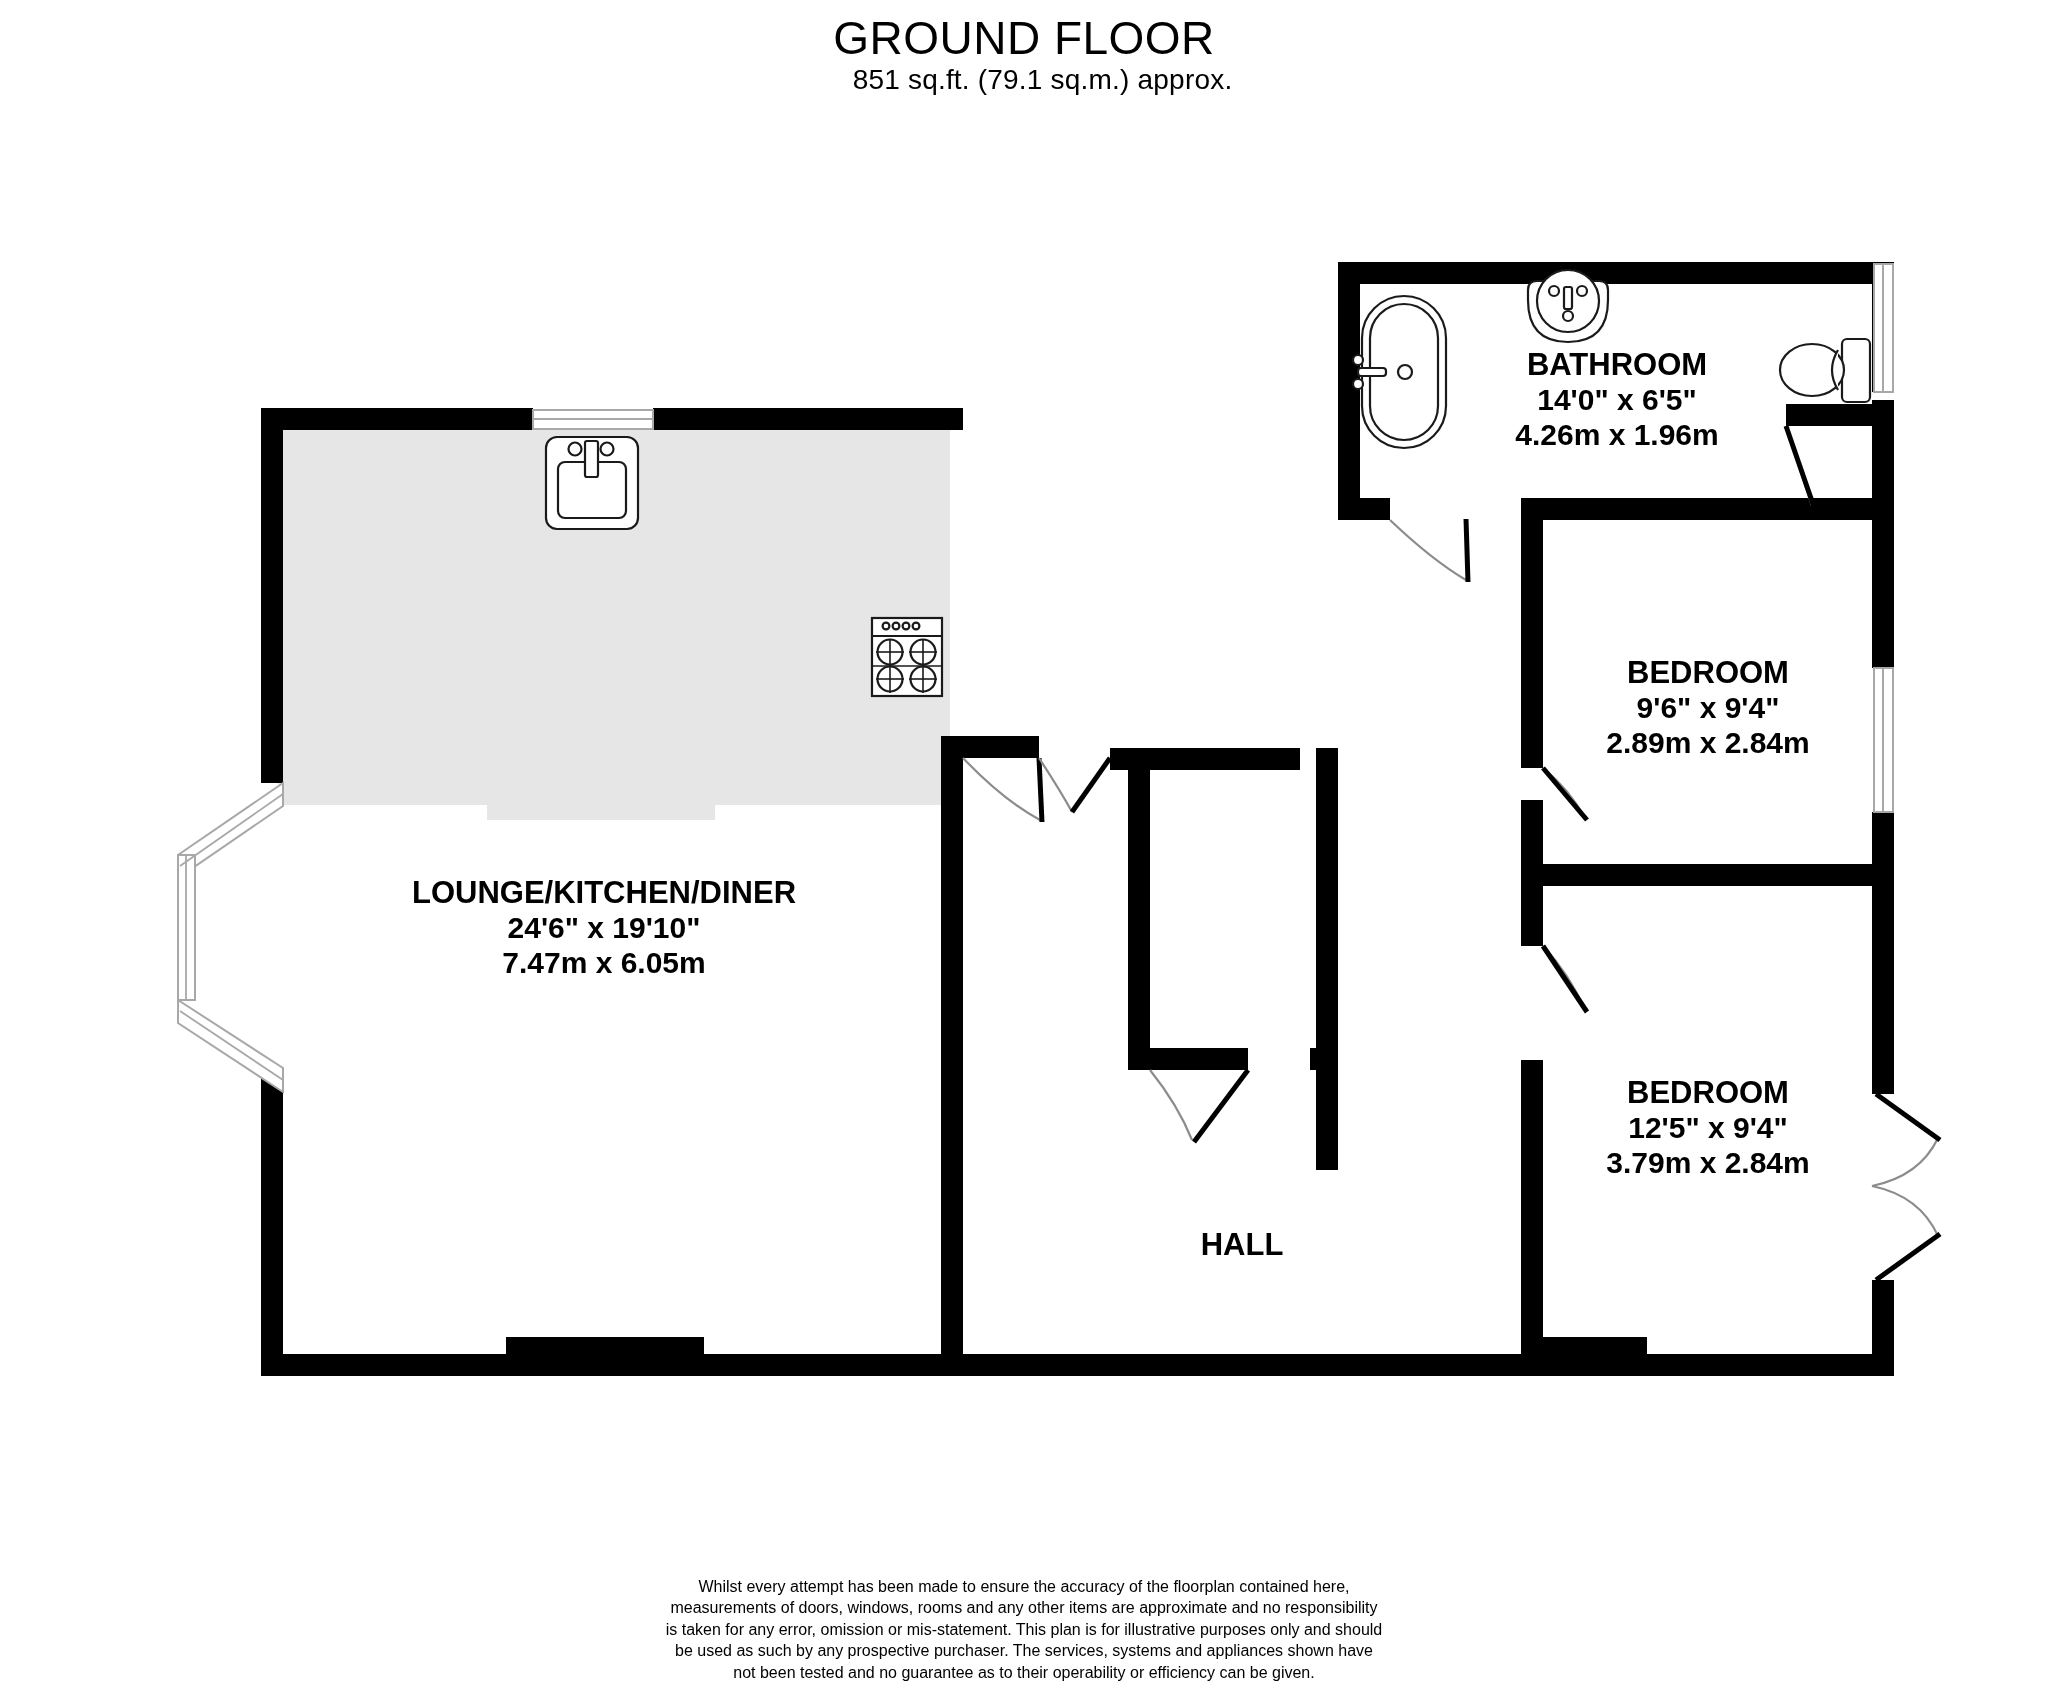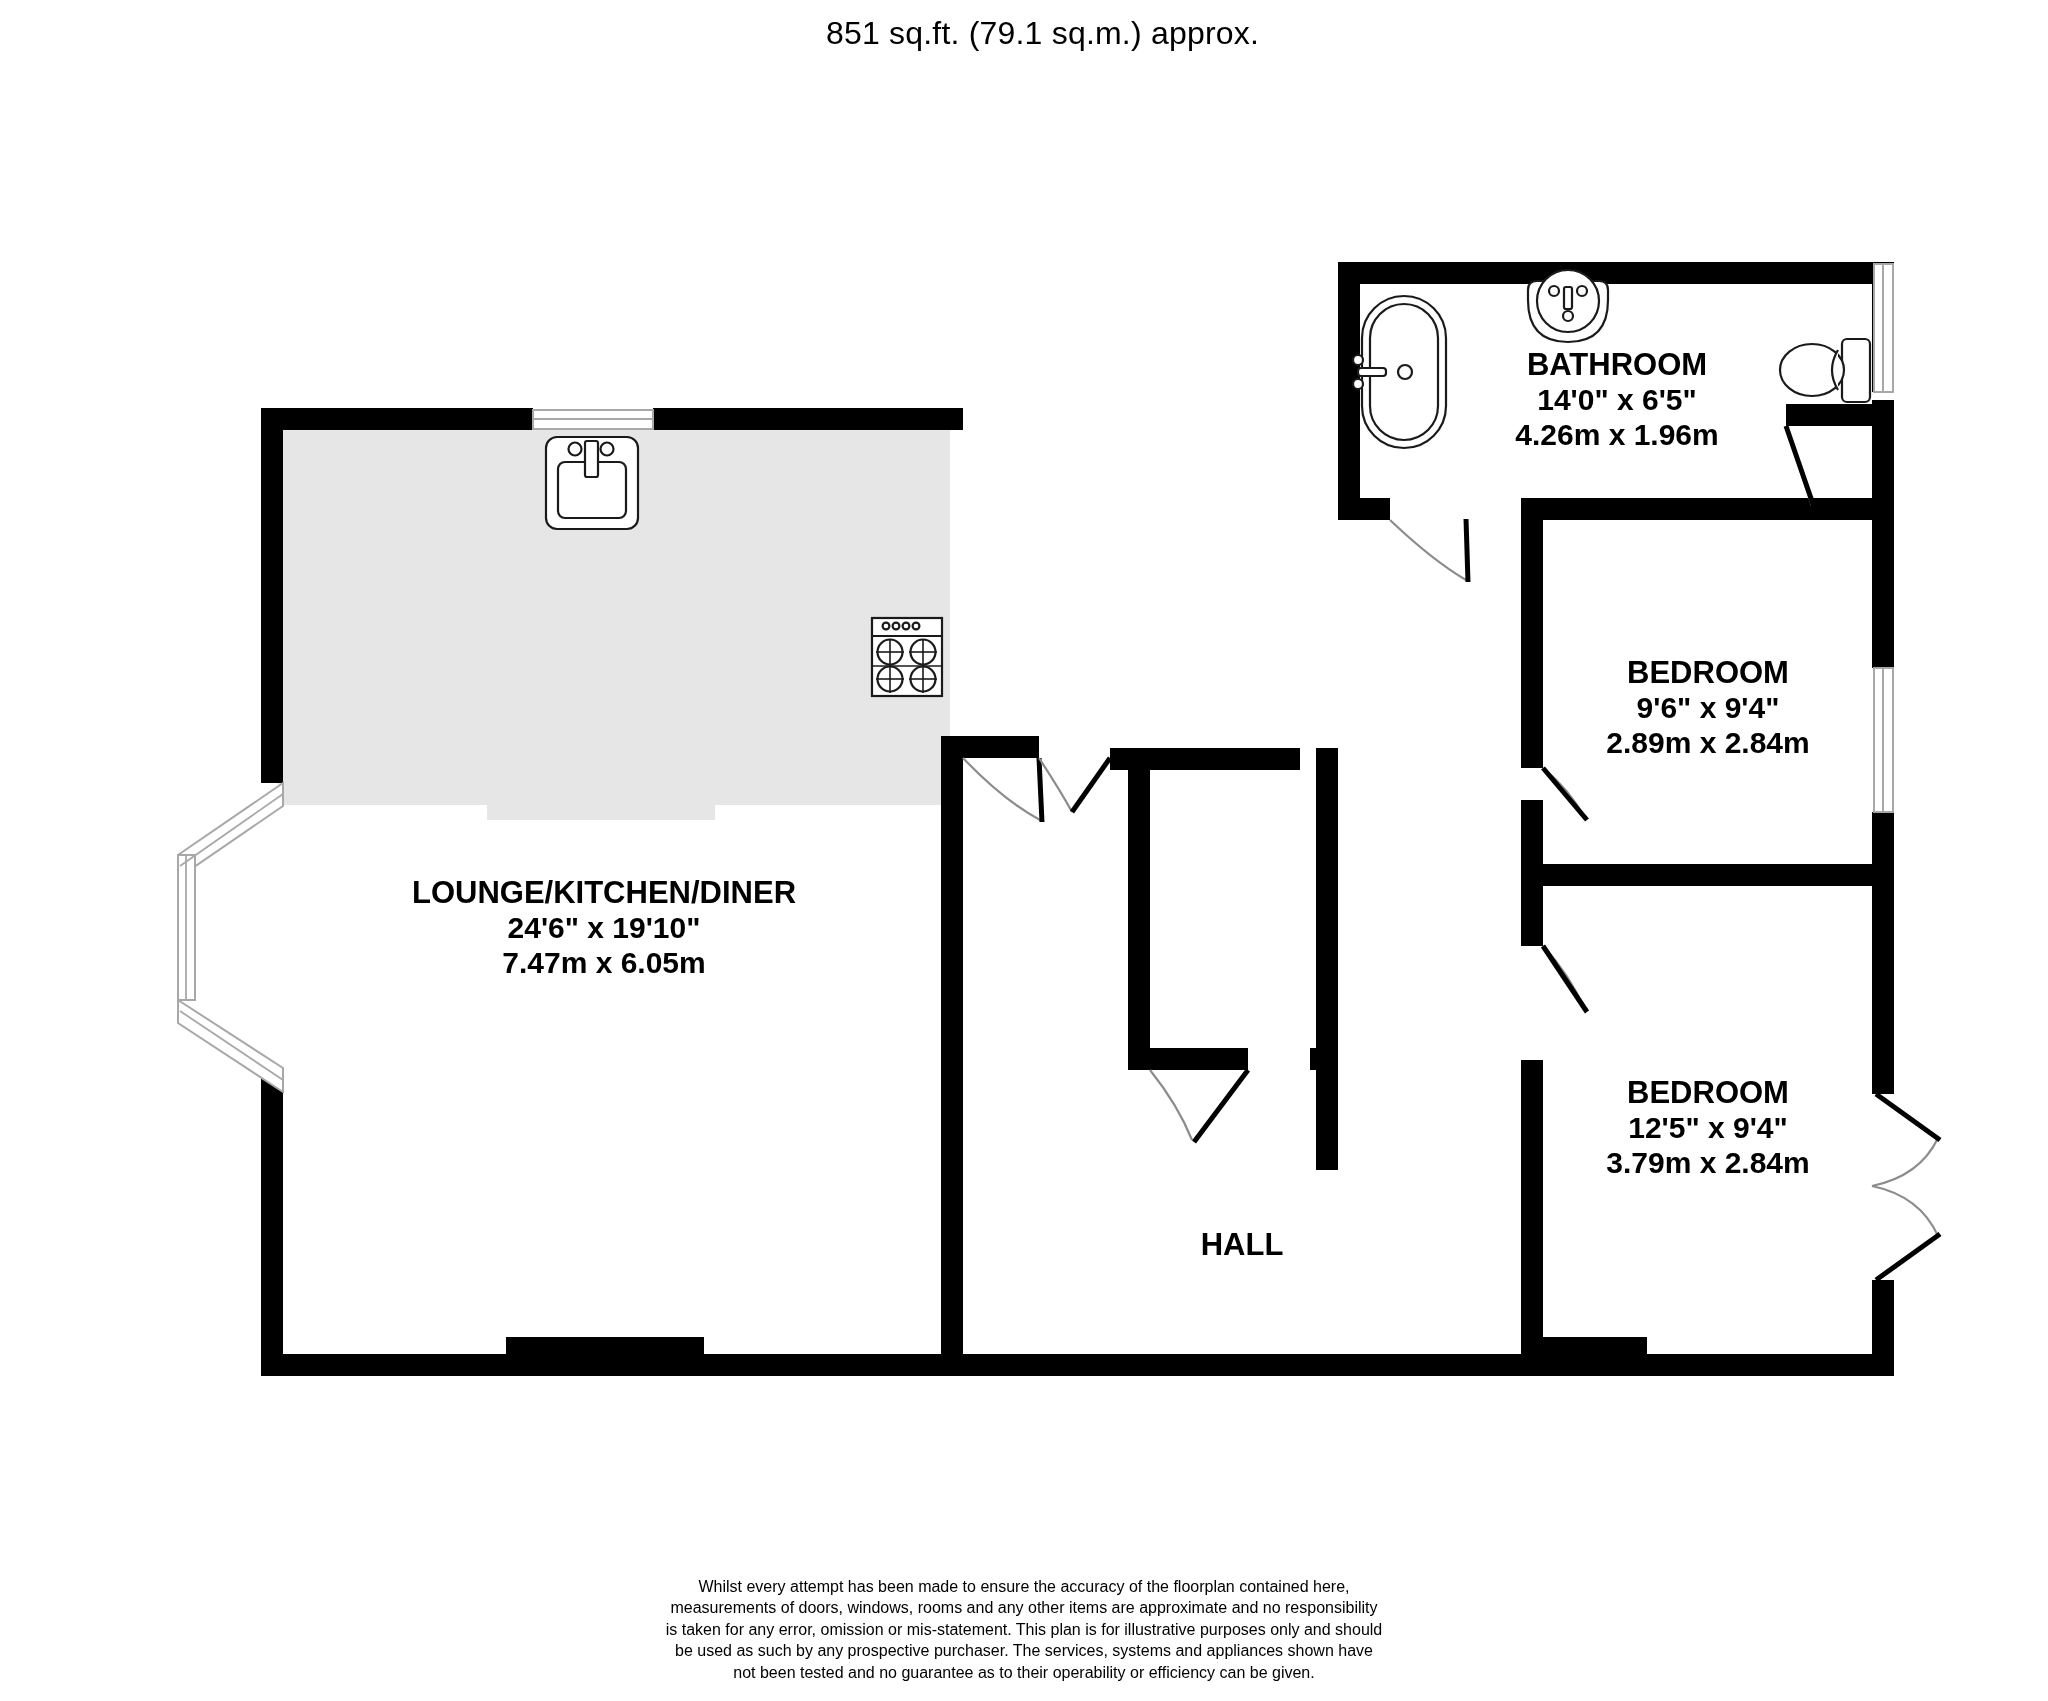--- a/index.html
+++ b/index.html
@@ -29,21 +29,21 @@
     text-align: center;
   }
   .title-main {
     font-size: 46px;
     font-weight: 400;
     letter-spacing: 0.5px;
     line-height: 1.06;
     font-family: "Liberation Sans", sans-serif;
   }
   .title-sub {
-    font-size: 32px;
+    font-size: 28px;
     font-weight: 400;
     letter-spacing: 0.2px;
     line-height: 1.08;
     margin-top: 2px;
     font-family: "Liberation Sans", sans-serif;
     padding-left: 37px;
   }
   .footer-block {
     position: absolute;
     left: 0;
@@ -86,20 +86,21 @@
   .door-swing { fill: none; stroke: #8c8c8c; stroke-width: 2.2; }
   .door-leaf { fill: none; stroke: #000000; stroke-width: 5; }
   .win-frame { fill: #ffffff; stroke: #a8a8a8; stroke-width: 2; }
 </style>
 </head>
 <body>
 
 <div id="plan-root">
 
   <div class="header-block">
+    <div class="title-main">GROUND FLOOR</div>
     <div class="title-sub">851 sq.ft. (79.1 sq.m.) approx.</div>
   </div>
 
   <svg class="floorplan" viewBox="0 0 2048 1701">
 
     <g>
       <path class="unit" d="M 278 412 L 840 412 L 840 527 L 950 527 L 950 805 L 278 805 Z"></path>
       <rect class="unit" x="278" y="412" width="562" height="115"></rect>
       <rect class="unit" x="278" y="412" width="562" height="115"></rect>
       <path class="unit" d="M 278 412 L 840 412 L 840 527 L 278 527 Z"></path>

